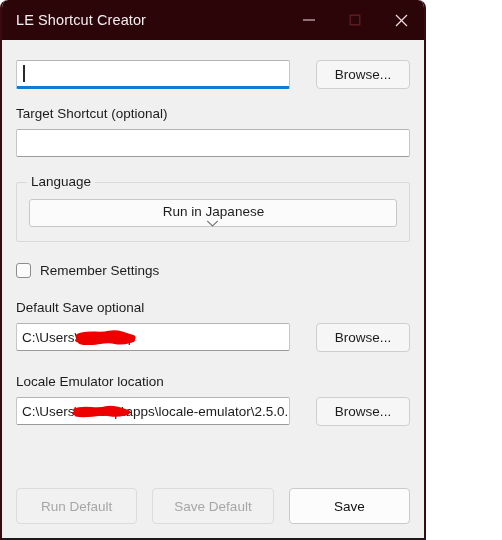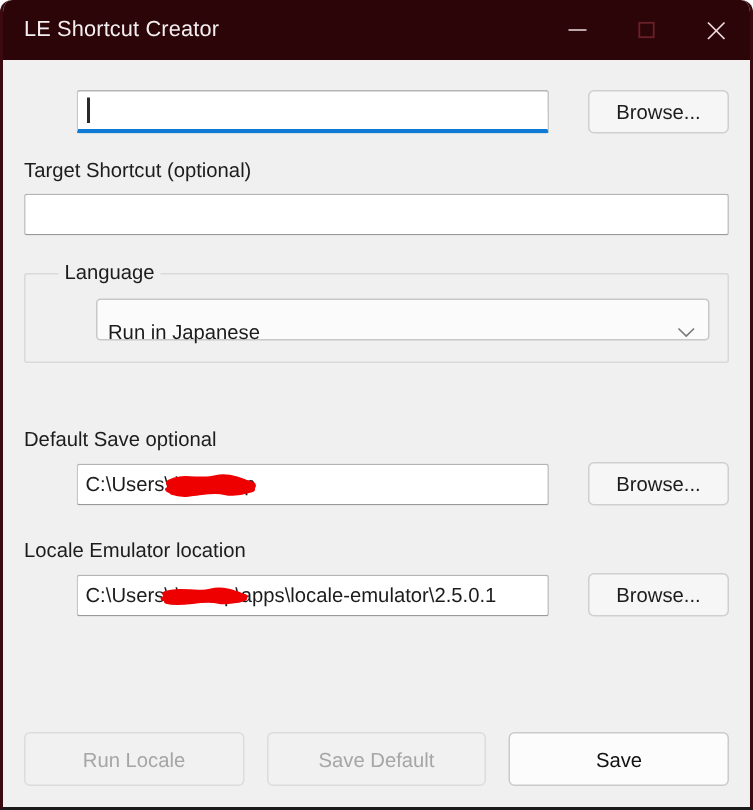--- a/index.html
+++ b/index.html
@@ -11,21 +11,21 @@
   body {
     width: 502px;
     height: 540px;
     overflow: hidden;
     font-family: "Liberation Sans", sans-serif;
     -webkit-font-smoothing: antialiased;
   }
 
   .window {
     position: relative;
-    width: 502px;
+    width: 426px;
     height: 540px;
     box-sizing: border-box;
     background: #f0f0f0;
     border-left: 2px solid #3a0a10;
     border-right: 2px solid #3a0a10;
     border-bottom: 2px solid #1a1a1a;
     border-top: 0;
     border-radius: 8px 8px 0 0;
     overflow: hidden;
     display: flex;
@@ -78,23 +78,21 @@
 
   .field-label {
     font-size: 13.5px;
     color: #1c1c1c;
     margin: 0;
     line-height: 16px;
   }
 
   .row {
     display: flex;
-    align-items: center;
     gap: 26px;
-    margin-left: 35px;
   }
 
   
   .textbox {
     box-sizing: border-box;
     height: 28px;
     background: #ffffff;
     border: 1px solid #c6c6c6;
     border-top-color: #b4b4b4;
     border-bottom: 1px solid #9a9a9a;
@@ -154,41 +152,42 @@
     position: relative;
     border: 1px solid #d9d9d9;
     border-radius: 2px;
     padding: 16px 12px 14px 12px;
     margin: 0;
     box-sizing: border-box;
   }
   .groupbox-title {
     position: absolute;
     top: -9px;
-    left: 22px;
+    left: 10px;
     background: #f0f0f0;
     padding: 0 4px;
     font-size: 13.5px;
     color: #1c1c1c;
     line-height: 16px;
   }
 
   
   .combobox {
     box-sizing: border-box;
     height: 28px;
     background: #fbfbfb;
     border: 1px solid #c8c8c8;
     border-radius: 3px;
     display: flex;
     align-items: center;
-    padding: 16px 6px 0 7px;
+    padding: 4px 6px 0 7px;
     font-size: 13.5px;
     color: #1c1c1c;
     justify-content: space-between;
+    flex-direction: column;
   }
   .combo-arrow { margin-right: 2px; display: flex; }
 
   
   .checkrow {
     display: flex;
     align-items: center;
     gap: 9px;
   }
   .checkbox {
@@ -282,20 +281,24 @@
           <span class="combo-arrow">
             <svg width="13" height="9" viewBox="0 0 13 9">
               <polyline points="1.3,2 6.5,7 11.7,2" fill="none" stroke="#7a7a7a" stroke-width="1.1"></polyline>
             </svg>
           </span>
         </div>
       </div>
     </fieldset>
 
     <div style="height:21px"></div>
+    <div class="checkrow">
+      <span class="checkbox"></span>
+      <span class="checkbox-label">Remember Settings</span>
+    </div>
 
     <div style="height:22px"></div>
     <div class="field-label">Default Save optional</div>
     <div style="height:7px"></div>
     <div class="row">
       <div class="textbox" style="flex:1 1 auto; position:relative;">
         <span>C:\Users\               \Desktop</span>
         <span class="redaction" style="left:56px; top:3px;">
           <svg width="66" height="22" viewBox="0 0 66 22">
             <path d="M3,12 C8,5 16,4 23,6 C30,8 38,4 46,6 C53,8 58,6 62,9
@@ -322,19 +325,19 @@
                      C2,10 1,9 3,8 Z" fill="#ee0000"></path>
             <path d="M5,6 C14,2 26,7 36,4 C44,2 53,6 58,8" fill="none" stroke="#ee0000" stroke-width="3.6" stroke-linecap="round"></path>
             <path d="M6,11 C17,14 29,8 41,11 C48,12 54,10 58,9" fill="none" stroke="#ee0000" stroke-width="3.2" stroke-linecap="round"></path>
           </svg>
         </span>
       </div>
       <button class="btn" style="width:94px;min-width:94px;">Browse...</button>
     </div>
 
     <div class="footer">
-      <button class="btn disabled">Run Locale</button>
+      <button class="btn disabled">Run Default</button>
       <button class="btn disabled">Save Default</button>
       <button class="btn default">Save</button>
     </div>
 
   </div>
 </div>
 
 </body></html>

